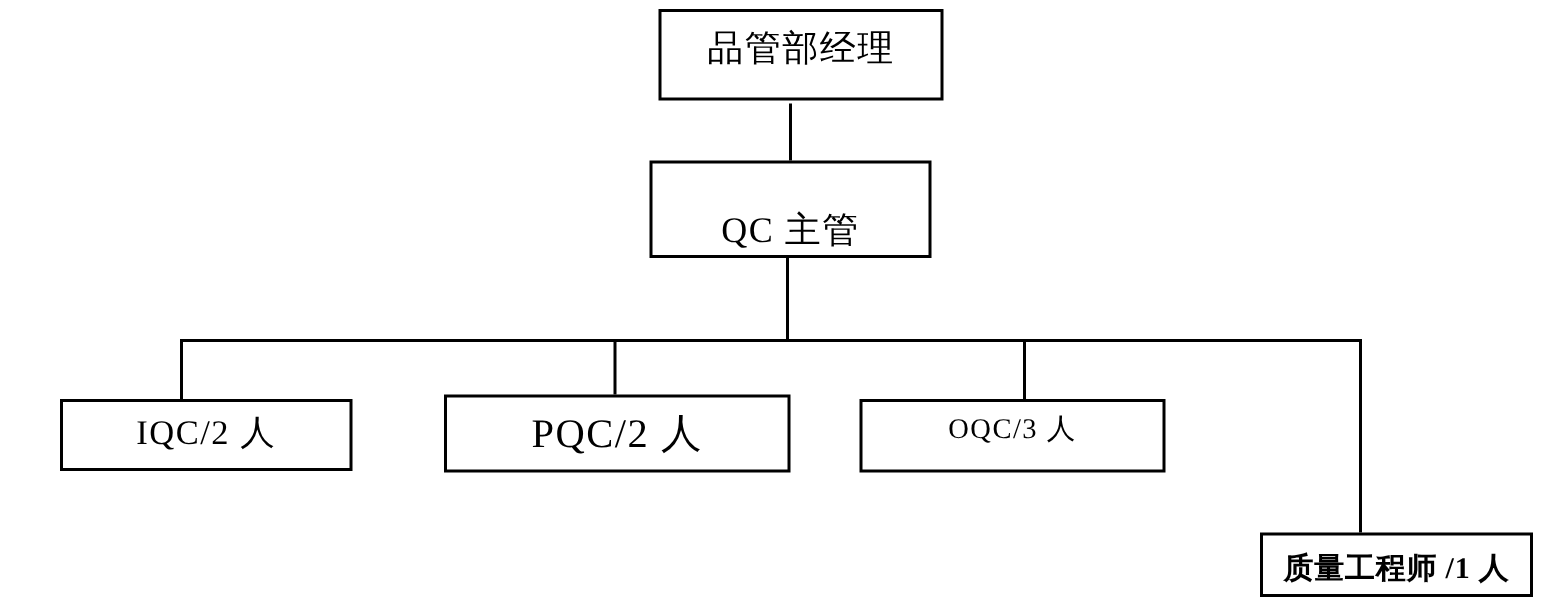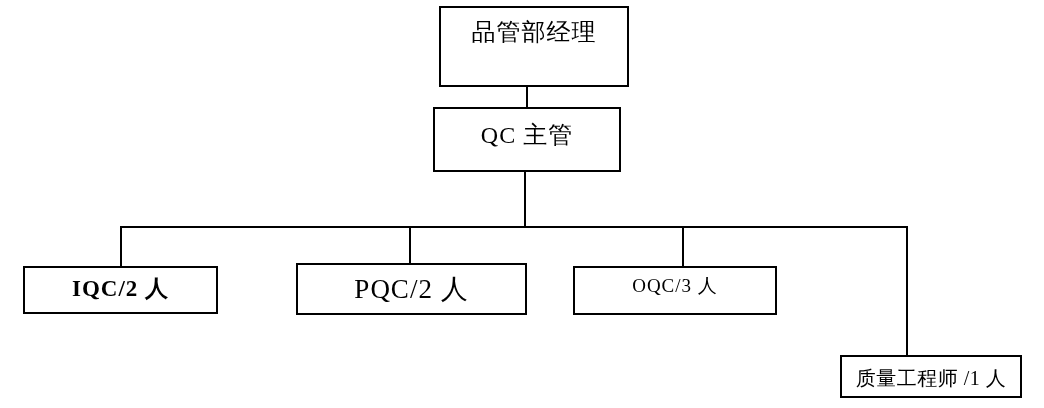--- a/index.html
+++ b/index.html
@@ -19,43 +19,44 @@
   .node {
     position: absolute;
     box-sizing: border-box;
     border: 2px solid #000000;
     background: #ffffff;
     text-align: center;
     letter-spacing: 1px;
     z-index: 2;
   }
   .node-manager {
-    left: 439px; top: 6px; width: 190px; height: 81px;
+    left: 439px; top: 6px; width: 190px; height: 61px;
     font-size: 24px; padding-top: 8px;
   }
   .node-supervisor {
     left: 433px; top: 107px; width: 188px; height: 65px;
-    font-size: 24px; padding-top: 10px;
+    font-size: 24px; padding-top: 28px;
   }
   .node-iqc {
-    left: 23px; top: 266px; width: 195px; height: 48px;
-    font-size: 23px; padding-top: 5px; font-weight: bold;
+    left: 40px; top: 266px; width: 195px; height: 48px;
+    font-size: 23px; padding-top: 5px;
   }
   .node-pqc {
     left: 296px; top: 263px; width: 231px; height: 52px;
     font-size: 27px; padding-top: 6px;
   }
   .node-oqc {
     left: 573px; top: 266px; width: 204px; height: 49px;
     font-size: 19px; padding-top: 5px;
   }
   .node-engineer {
     left: 840px; top: 355px; width: 182px; height: 43px;
     font-size: 20px; padding-top: 8px;
     letter-spacing: 0.5px;
+    font-weight: bold;
   }
   .line {
     position: absolute;
     background: #000000;
     z-index: 1;
   }
   .v-line { width: 2px; }
   .h-line { height: 2px; }
   .conn-mgr-sup   { left: 526px; top: 69px;  height: 39px; }
   .conn-sup-bus   { left: 524px; top: 172px; height: 55px; }

